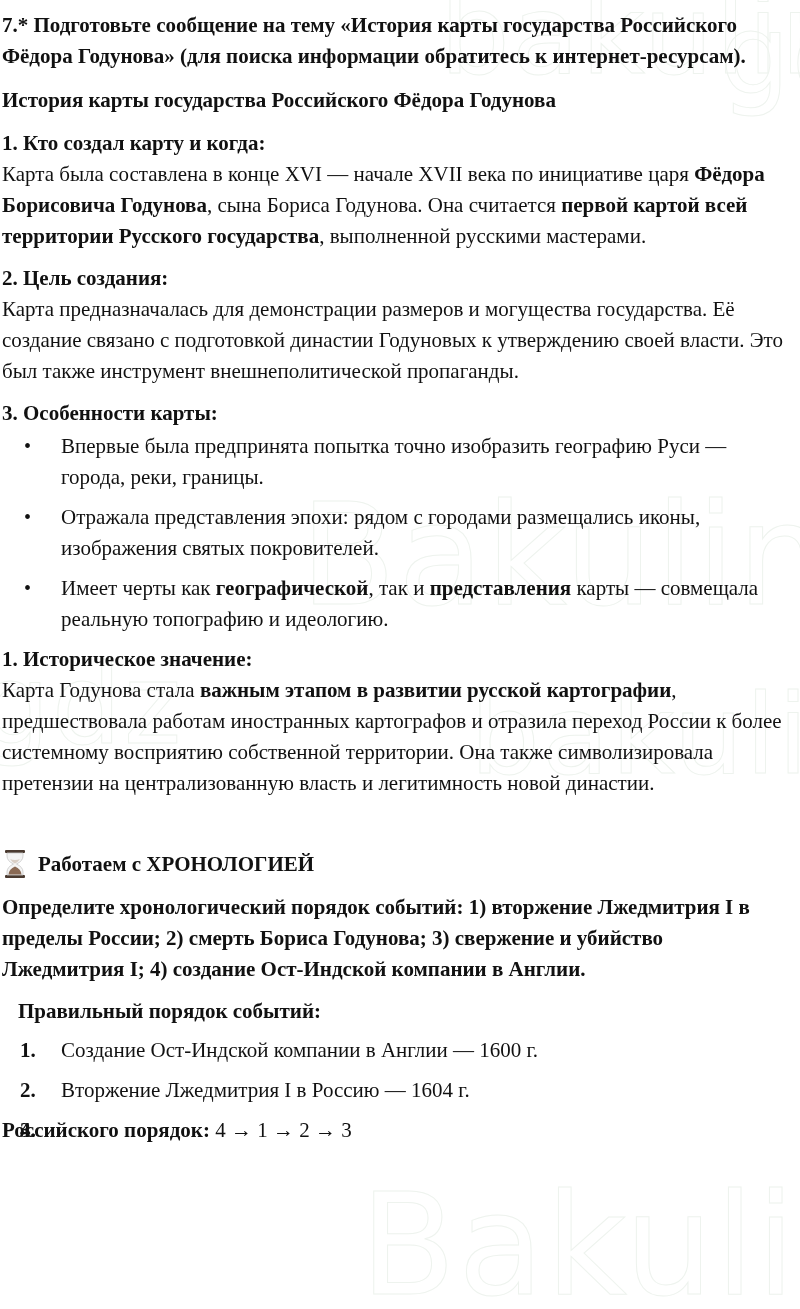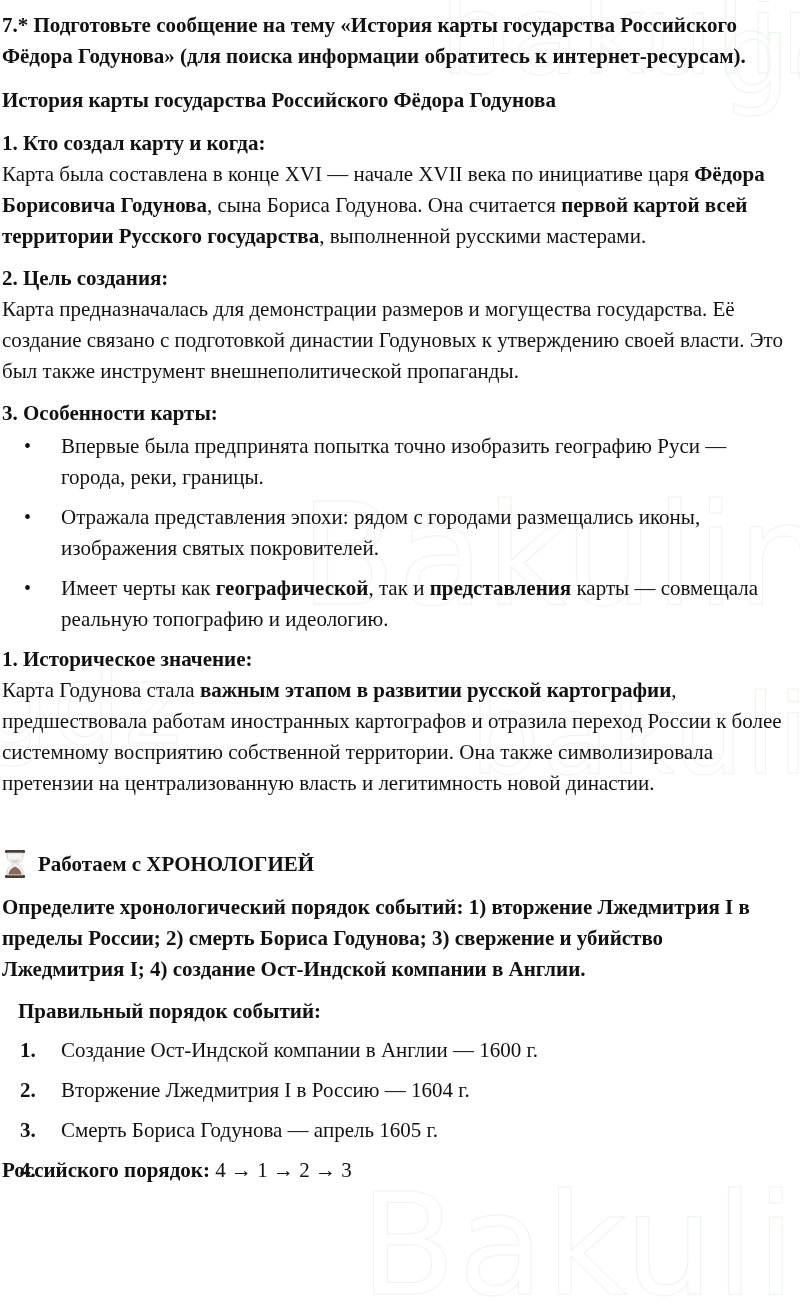--- a/index.html
+++ b/index.html
@@ -169,21 +169,20 @@
     <li>
       <span class="num">1.</span>
       <span>Создание Ост-Индской компании в Англии — 1600 г.</span>
     </li>
     <li>
       <span class="num">2.</span>
       <span>Вторжение Лжедмитрия I в Россию — 1604 г.</span>
     </li>
     <li>
       <span class="num">3.</span>
-      <span>Смерть Бориса Годунова — апрель 1605 г.</span>
     </li>
     <li>
       <span class="num">4.</span>
     </li>
   </ol>
 
   <p class="final"><b>Российского порядок:</b><span> 4 → 1 → 2 → 3</span></p>
 
 </div>
 

